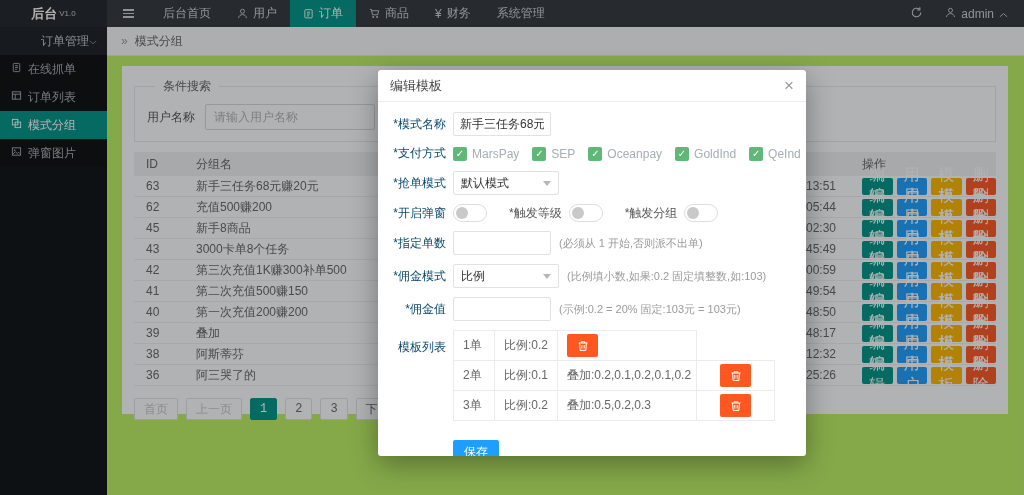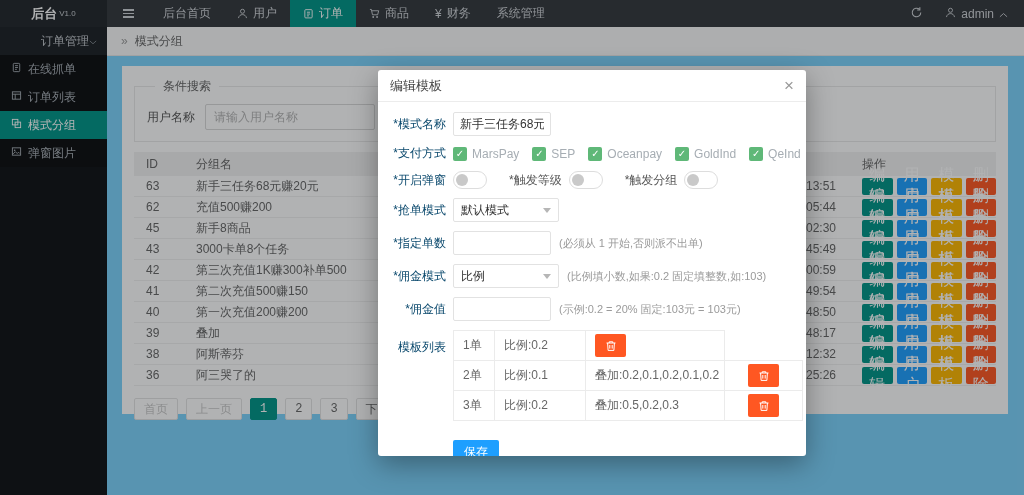--- a/index.html
+++ b/index.html
@@ -23,21 +23,21 @@
   .side-group { height:28px; background:#1d2125; color:#c3c8cd; font-size:12px; display:flex; align-items:center; justify-content:flex-end; padding:0 10px; cursor:pointer; }
   .side-item { height:28px; display:flex; align-items:center; gap:6px; padding-left:11px; color:#a9afb6; font-size:12px; background:#0c0e10; cursor:pointer; }
   .side-item.active { background:#009688; color:#fff; }
   .side-item svg { flex-shrink:0; }
 
   
   .breadcrumb { position:absolute; left:107px; top:27px; width:917px; height:29px; background:#f9f9f9; border-bottom:1px solid #e8e8e8; display:flex; align-items:center; gap:7px; padding-left:14px; font-size:12px; color:#666; z-index:8; }
   .bc-icon { color:#9a9a9a; font-size:12px; }
 
   
-  .main { position:absolute; left:107px; top:56px; width:917px; height:439px; background:#7dd3fc; }
+  .main { position:absolute; left:107px; top:56px; width:917px; height:439px; background:#bef264; }
   .card { position:absolute; left:15px; top:10px; width:886px; height:348px; background:#fff; padding:12px; }
   fieldset.search { border:1px solid #e9e9e9; padding:8px 12px 10px; margin-bottom:10px; }
   fieldset.search legend { font-size:12px; color:#666; padding:0 8px; margin-left:8px; }
   .search-row { display:flex; align-items:center; gap:10px; }
   .search-row label { font-size:12px; color:#555; }
   .search-input { width:170px; height:26px; border:1px solid #d9d9d9; border-radius:2px; font-size:12px; padding:0 8px; color:#333; font-family:inherit; }
   .search-input::placeholder { color:#b4b4b4; }
   .btn-search { height:28px; padding:0 13px; background:#fff; border:1px solid #cfcfcf; border-radius:2px; font-size:12px; color:#555; display:flex; align-items:center; gap:6px; cursor:pointer; font-family:inherit; }
   .btn-add { height:28px; padding:0 13px; background:#1E9FFF; border:none; border-radius:2px; font-size:12px; color:#fff; display:flex; align-items:center; gap:6px; cursor:pointer; font-family:inherit; }
   .plus-circle { width:13px; height:13px; border:1px solid #fff; border-radius:50%; display:flex; align-items:center; justify-content:center; font-size:11px; line-height:1; }
@@ -79,21 +79,21 @@
   .cb-label { font-size:12px; color:#a6adb3; margin:0 13px 0 5px; }
   .switch { width:34px; height:18px; border:1px solid #ddd; border-radius:10px; background:#fff; position:relative; cursor:pointer; flex-shrink:0; }
   .switch::after { content:""; position:absolute; left:2px; top:2px; width:12px; height:12px; border-radius:50%; background:#c9c9c9; }
   .sw-label { font-size:12px; color:#555; margin-right:7px; }
   .sw-label.mid { margin-left:22px; }
   .tpl-table { display:flex; flex-direction:column; }
   .tpl-row { display:flex; margin-top:-1px; }
   .tpl-row:first-child { margin-top:0; }
   .tpl-cell { border:1px solid #ebebeb; height:31px; display:flex; align-items:center; padding-left:9px; font-size:12px; color:#666; margin-left:-1px; background:#fff; }
   .tpl-cell:first-child { margin-left:0; }
-  .tc1 { width:42px; } .tc2 { width:92px; } .tc3 { width:140px; } .tc4 { width:79px; justify-content:center; padding-left:0; }
+  .tc1 { width:42px; } .tc2 { width:64px; } .tc3 { width:140px; } .tc4 { width:79px; justify-content:center; padding-left:0; }
   .btn-trash { width:31px; height:23px; background:#FF5722; border:none; border-radius:2px; display:flex; align-items:center; justify-content:center; cursor:pointer; }
   .btn-save { margin:10px 0 0 69px; width:46px; height:24px; background:#1E9FFF; border:none; border-radius:2px; color:#fff; font-size:12px; cursor:pointer; font-family:inherit; }
 </style>
 </head>
 <body>
 
 <div id="stage">
 
   <div class="navbar">
     <div class="logo">
@@ -392,34 +392,34 @@
           <span class="cb">✓</span>
             <span class="cb-label">Oceanpay</span>
           <span class="cb">✓</span>
             <span class="cb-label">GoldInd</span>
           <span class="cb">✓</span>
             <span class="cb-label">QeInd</span>
         </div>
       </div>
 
       <div class="f-row">
+        <span class="f-label">*抢单模式</span>
+        <div class="f-select">
+          <span>默认模式</span>
+          <span class="caret-down"></span>
+        </div>
+      </div>
+
+      <div class="f-row">
         <span class="f-label">*开启弹窗</span>
         <span class="switch"></span>
         <span class="sw-label mid">*触发等级</span>
         <span class="switch"></span>
         <span class="sw-label mid">*触发分组</span>
         <span class="switch"></span>
-      </div>
-
-      <div class="f-row">
-        <span class="f-label">*抢单模式</span>
-        <div class="f-select">
-          <span>默认模式</span>
-          <span class="caret-down"></span>
-        </div>
       </div>
 
       <div class="f-row">
         <span class="f-label">*指定单数</span>
         <input class="f-input" type="text" style="">
         <span class="hint">(必须从 1 开始,否则派不出单)</span>
       </div>
 
       <div class="f-row">
         <span class="f-label">*佣金模式</span>

